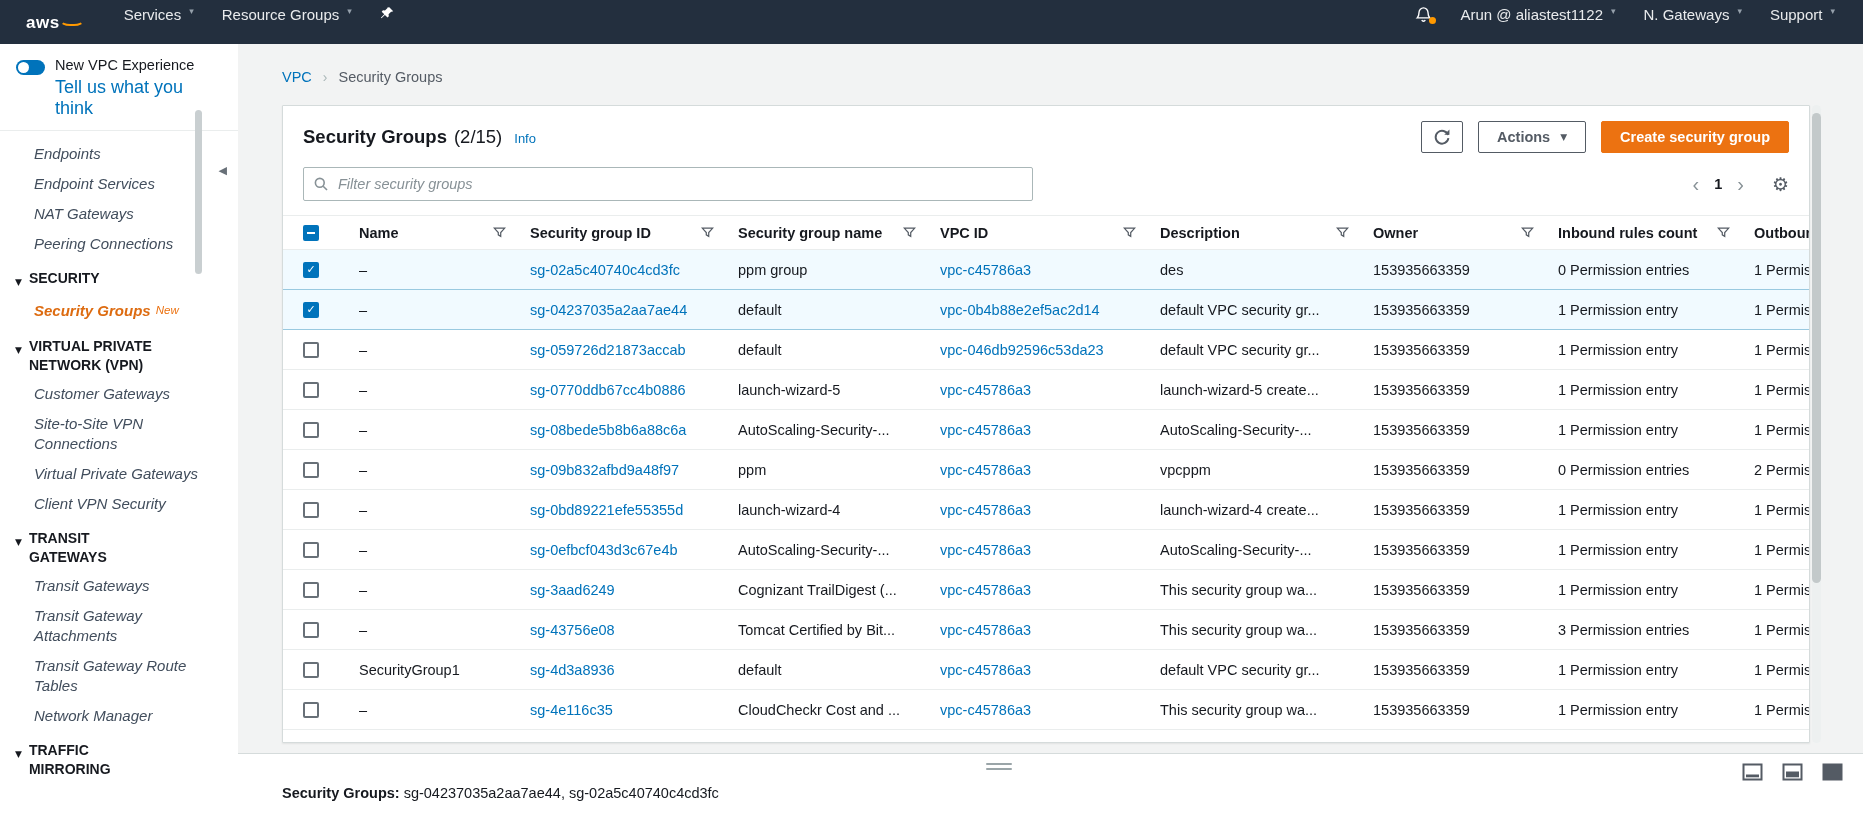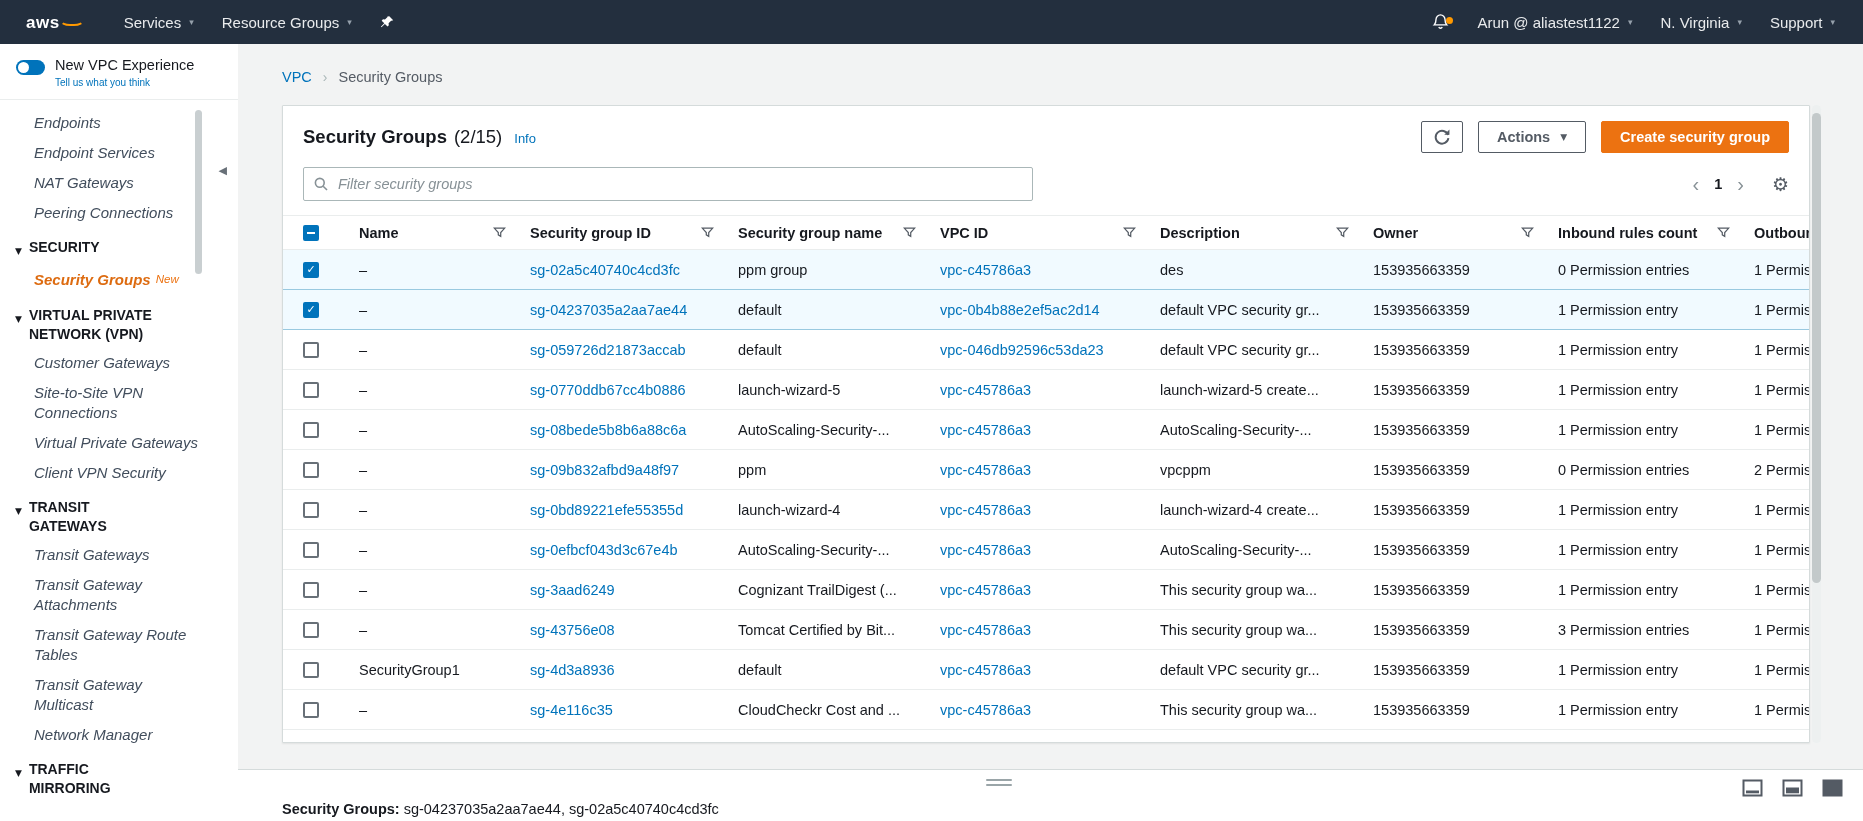--- a/index.html
+++ b/index.html
@@ -6,32 +6,32 @@
   html,body { width:1863px; height:821px; overflow:hidden; position:relative;
     font-family:"Liberation Sans","DejaVu Sans",sans-serif; background:#f2f3f3; color:#16191f; }
 
   
   .topnav { position:absolute; top:0; left:0; right:0; height:44px; background:#232f3e;
     display:flex; align-items:center; justify-content:space-between; padding:0 14px; z-index:20; }
   .nav-left, .nav-right { display:flex; align-items:center; height:100%; }
   .aws-logo { display:flex; flex-direction:row; align-items:center; margin:0 26px 0 12px; cursor:pointer; }
   .aws-text { color:#fff; font-weight:bold; font-size:17px; line-height:15px; letter-spacing:.5px; }
   .aws-smile { width:24px; height:11px; border:2px solid transparent; border-bottom:2px solid #ff9900; border-radius:50% / 60%; margin-top:-4px; }
-  .nav-item { color:#e9ebed; font-size:15px; display:flex; align-items:center; gap:8px; padding:0 14px; height:32px; cursor:pointer; white-space:nowrap; }
+  .nav-item { color:#e9ebed; font-size:15px; display:flex; align-items:flex-start; gap:8px; padding:0 14px; height:32px; cursor:pointer; white-space:nowrap; }
   .nav-caret { font-size:9px; color:#95a0ab; font-family:"DejaVu Sans",sans-serif; }
   .bell-wrap { position:relative; }
   .bell-dot { position:absolute; top:11px; right:10px; width:7px; height:7px; background:#ff9900; border-radius:50%; }
 
   
   .sidebar { position:absolute; top:44px; left:0; width:238px; bottom:0; background:#fff; overflow:hidden; }
   .vpc-exp { padding:13px 16px 11px; border-bottom:1px solid #eaeded; display:flex; gap:10px; }
   .toggle { width:29px; height:15px; background:#0073bb; border-radius:8px; position:relative; flex-shrink:0; margin-top:3px; cursor:pointer; }
   .toggle::after { content:""; position:absolute; left:2px; top:2px; width:11px; height:11px; background:#fff; border-radius:50%; }
   .vpc-exp-label { font-size:14.5px; color:#16191f; }
-  .vpc-exp-sub { font-size:10px; color:#0073bb; margin-top:4px; cursor:pointer; }
+  .vpc-exp-sub { font-size:18px; color:#0073bb; margin-top:4px; cursor:pointer; }
   .sb-list { padding-top:8px; }
   .sb-item { font-size:15px; color:#414d5c; padding:5px 40px 5px 34px; line-height:20px; cursor:pointer;font-style:italic; }
   .sb-item.selected { color:#dd6b10; font-weight:bold; }
   .badge-new { color:#ec7211; font-size:11.5px; font-weight:normal; margin-left:5px; position:relative; top:-2px; }
   .sb-section { font-size:14px; font-weight:bold; color:#16191f; padding:10px 70px 4px 15px; line-height:19px; display:flex; gap:7px; cursor:pointer; }
   .sb-caret { font-size:9px; margin-top:4px; font-family:"DejaVu Sans",sans-serif; }
   .sb-scroll { position:absolute; right:36px; top:66px; width:7px; height:164px; background:#c9cfd1; border-radius:4px; cursor:pointer; }
   .collapse-arrow { position:absolute; right:11px; top:120px; font-size:11px; color:#687078; cursor:pointer; font-family:"DejaVu Sans",sans-serif; }
 
   
@@ -83,21 +83,21 @@
   .cb.on { background:#0073bb; border-color:#0073bb; }
   .cb.on::after { content:"✓"; color:#fff; font-size:11px; font-weight:bold; font-family:"DejaVu Sans",sans-serif; }
   .cb.ind { background:#0073bb; border-color:#0073bb; }
   .cb.ind::after { content:""; width:8px; height:2px; background:#fff; }
   .filter-ic { display:flex; align-items:center; cursor:pointer; }
 
   .v-scroll { position:absolute; right:42px; top:61px; width:9px; height:638px; background:#edf0f0; border-radius:5px; cursor:pointer; }
   .v-thumb { width:9px; height:470px; margin-top:8px; background:#c3c9ca; border-radius:5px; }
 
   
-  .bottom-bar { position:absolute; left:238px; right:0; bottom:0; height:52px; background:#fff; border-top:1px solid #d5dbdb; }
+  .bottom-bar { position:absolute; left:238px; right:0; bottom:0; height:68px; background:#fff; border-top:1px solid #d5dbdb; }
   .drag-handle { position:absolute; left:46%; top:9px; width:26px; display:flex; flex-direction:column; gap:3px; cursor:row-resize; }
   .drag-handle span { height:2px; background:#9aa5a8; border-radius:1px; }
   .footer-text { position:absolute; left:44px; top:31px; font-size:14.5px; color:#16191f; white-space:nowrap; }
   .footer-label { font-weight:bold; margin-right:4px; }
   .layout-icons { position:absolute; right:20px; top:9px; display:flex; gap:19px; }
   .layout-icons span { cursor:pointer; display:flex; }
 </style>
 </head>
 <body>
 
@@ -127,21 +127,21 @@
         <path d="M8 1.3a4.2 4.2 0 0 1 4.2 4.2c0 3.1 .9 4.4 1.7 5.2H2.1c.8-.8 1.7-2.1 1.7-5.2A4.2 4.2 0 0 1 8 1.3z" fill="none" stroke="#ffffff" stroke-width="1.3"></path>
         <path d="M6.4 12.8a1.7 1.7 0 0 0 3.2 0" fill="none" stroke="#ffffff" stroke-width="1.3"></path>
       </svg>
       <span class="bell-dot"></span>
     </div>
     <div class="nav-item">
       <span>Arun @ aliastest1122</span>
       <span class="nav-caret">▾</span>
     </div>
     <div class="nav-item">
-      <span>N. Virginia</span>
+      <span>N. Gateways</span>
       <span class="nav-caret">▾</span>
     </div>
     <div class="nav-item">
       <span>Support</span>
       <span class="nav-caret">▾</span>
     </div>
   </div>
 </div>
 
 <div class="sidebar">
@@ -170,21 +170,20 @@
       <div class="sb-item"><span>Site-to-Site VPN Connections</span></div>
       <div class="sb-item"><span>Virtual Private Gateways</span></div>
       <div class="sb-item"><span>Client VPN Security</span></div>
       <div class="sb-section">
         <span class="sb-caret">▼</span>
         <span>TRANSIT GATEWAYS</span>
       </div>
       <div class="sb-item"><span>Transit Gateways</span></div>
       <div class="sb-item"><span>Transit Gateway Attachments</span></div>
       <div class="sb-item"><span>Transit Gateway Route Tables</span></div>
-      <div class="sb-item"><span>Transit Gateway Multicast</span></div>
       <div class="sb-item"><span>Network Manager</span></div>
       <div class="sb-section">
         <span class="sb-caret">▼</span>
         <span>TRAFFIC MIRRORING</span>
       </div>
     </nav>
   <div class="sb-scroll"></div>
   <div class="collapse-arrow">◀</div>
 </div>
 

